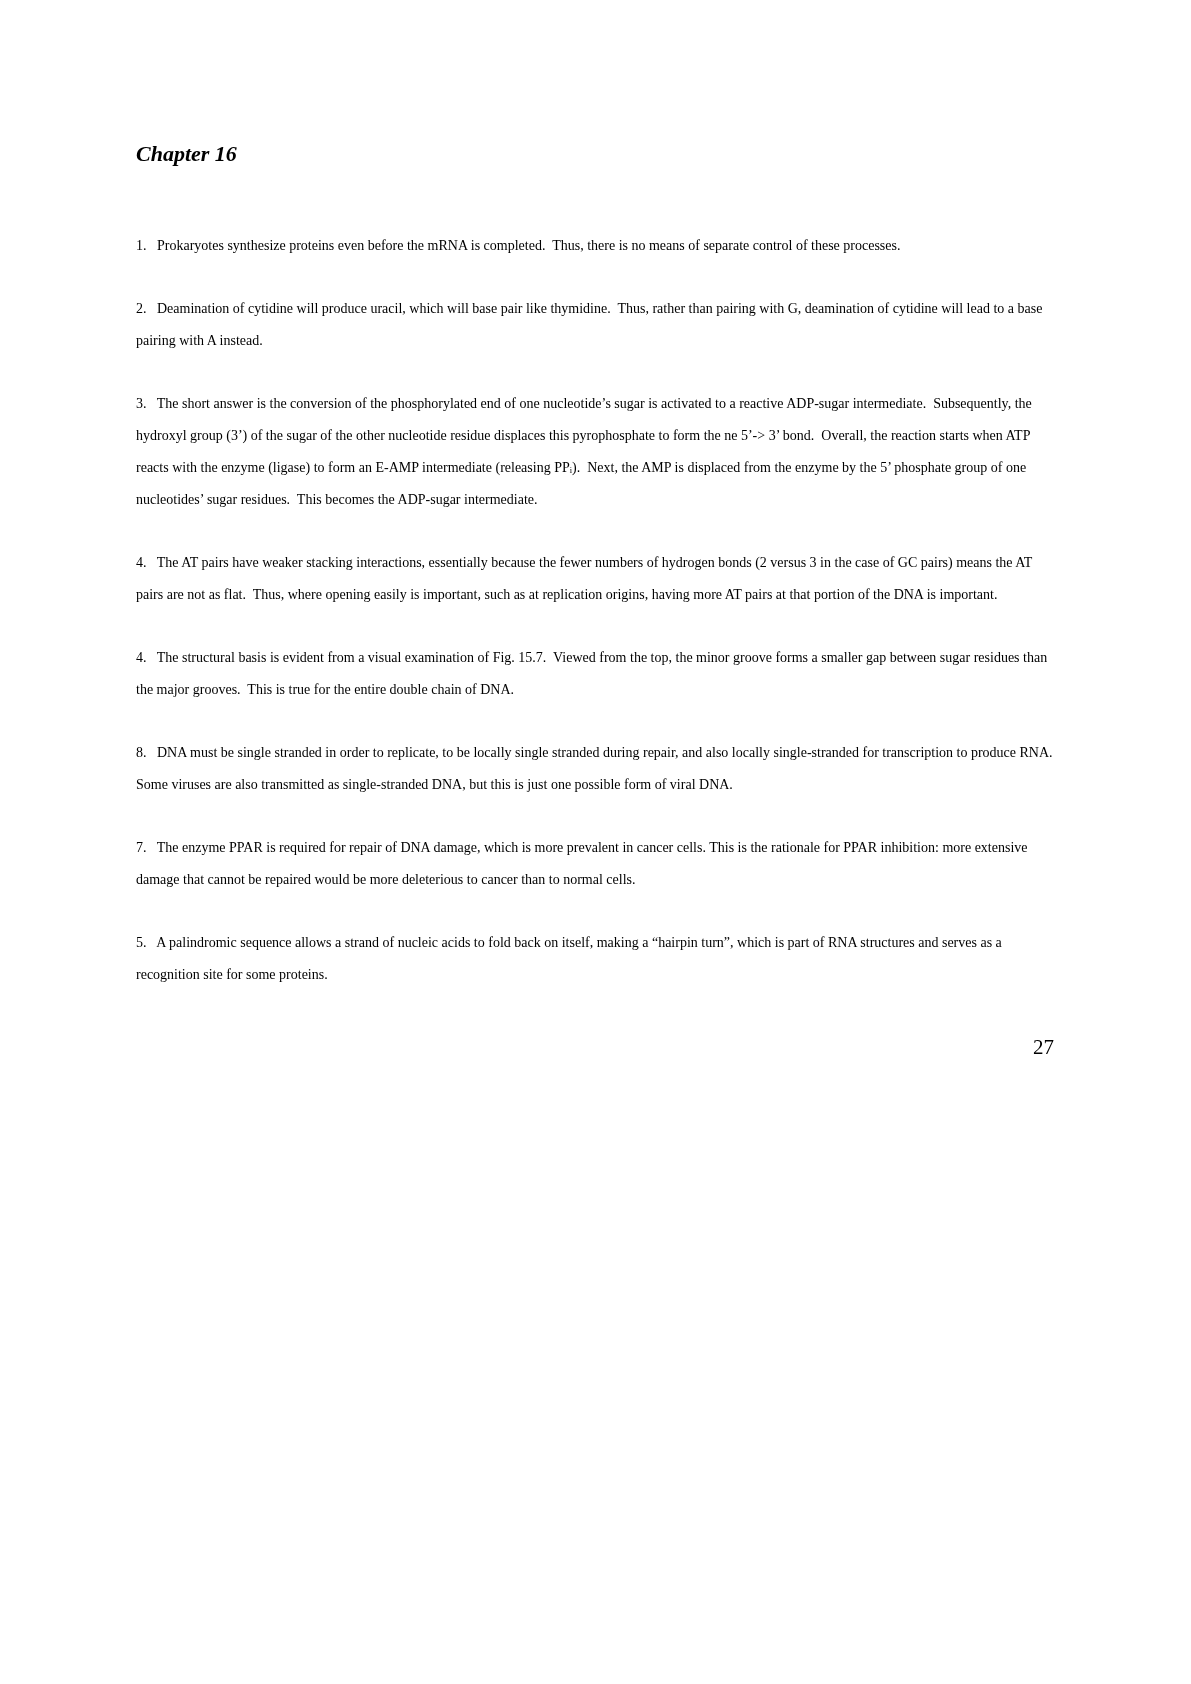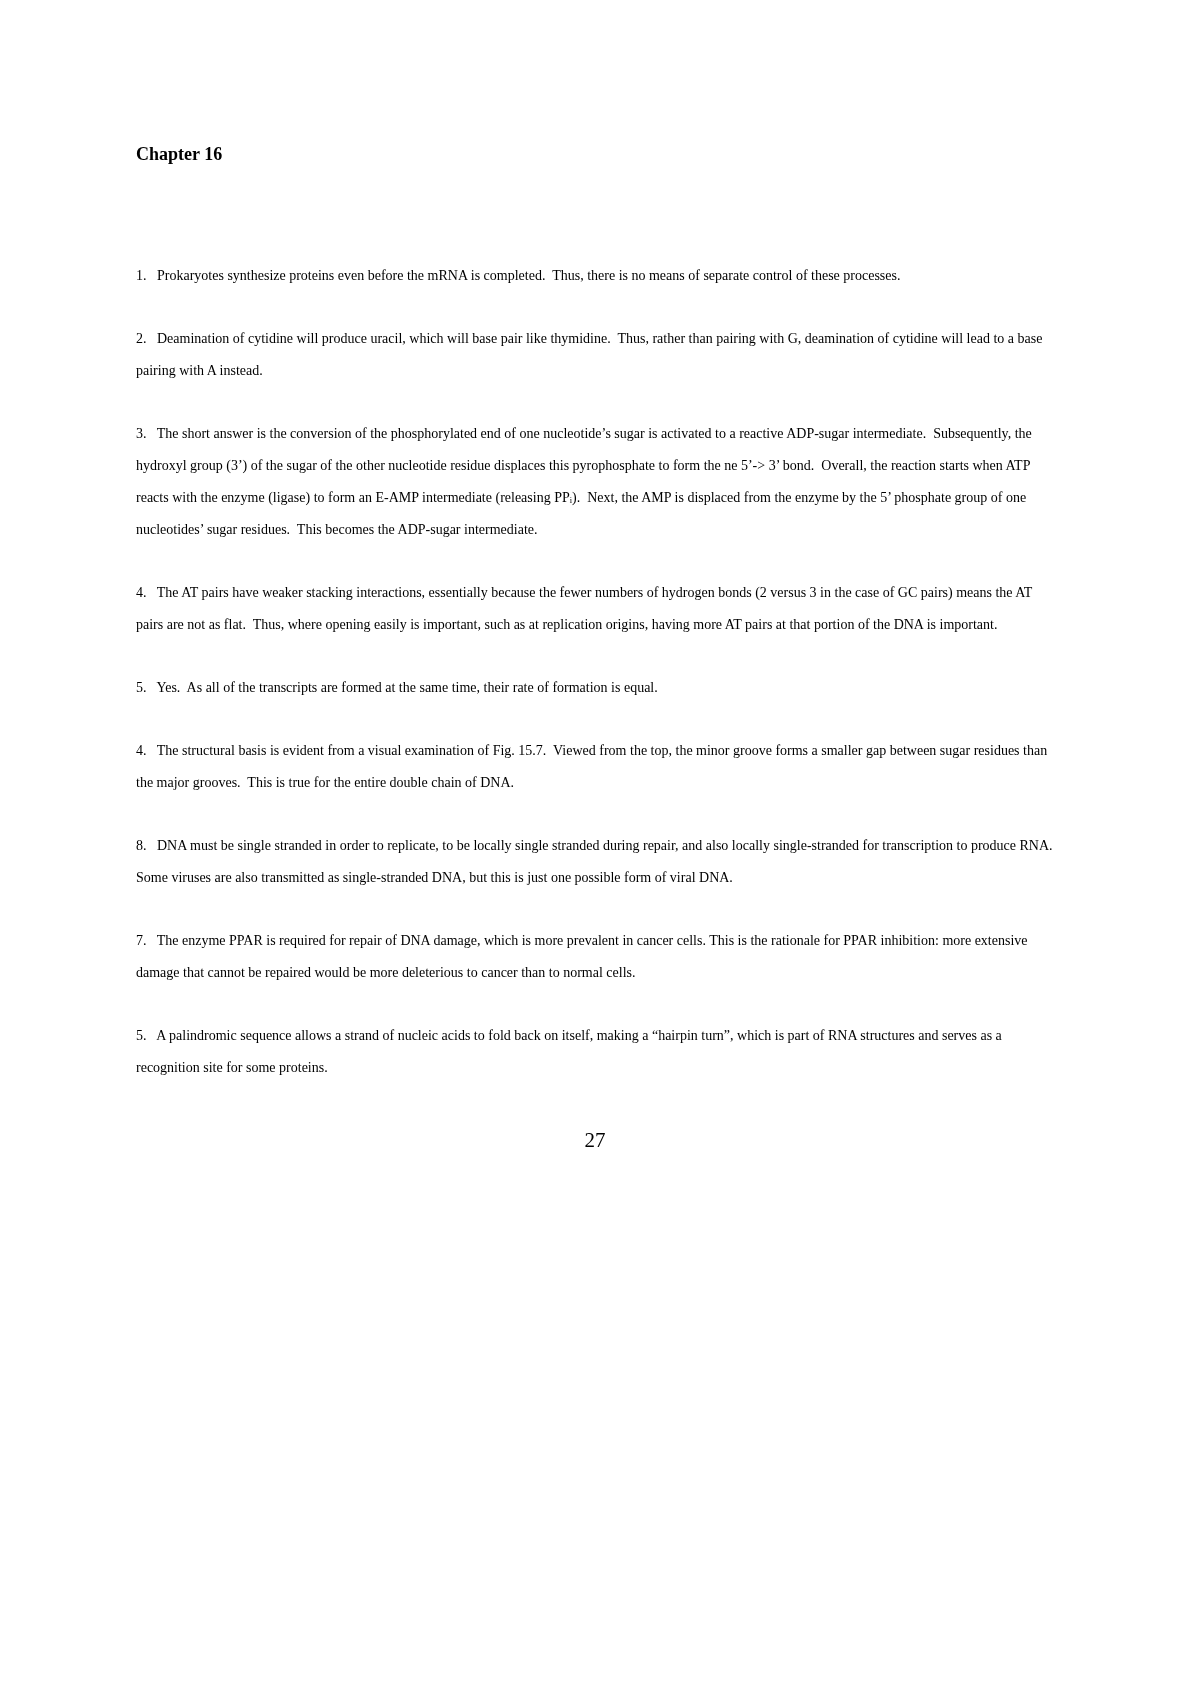--- a/index.html
+++ b/index.html
@@ -13,49 +13,49 @@
     height: 1684px;
     margin: 0 auto;
     background: #ffffff;
     color: #000000;
     font-family: "Liberation Serif", "DejaVu Serif", serif;
     box-sizing: border-box;
     padding: 140px 137px 0 136px;
     overflow: hidden;
   }
   .doc-title {
-    font-size: 18px;
+    font-size: 22px;
     font-weight: bold;
     line-height: 28px;
-    margin: 0 0 92px 0;
+    margin: 0 0 62px 0;
     white-space: pre-wrap;
+    font-style: italic;
   }
   .doc-paragraph {
     font-size: 14px;
     line-height: 32px;
     margin: 0 0 31px 0;
     white-space: pre-wrap;
   }
   .page-number {
     font-size: 21px;
     line-height: 32px;
-    text-align: center;
+    text-align: right;
     margin-top: 40px;
   }
 </style>
 </head>
 <body>
 
 <div class="doc-page">
   <h1 class="doc-title">Chapter 16</h1>
 
   <p class="doc-paragraph">1.   Prokaryotes synthesize proteins even before the mRNA is completed.  Thus, there is no means of separate control of these processes.</p>
   <p class="doc-paragraph">2.   Deamination of cytidine will produce uracil, which will base pair like thymidine.  Thus, rather than pairing with G, deamination of cytidine will lead to a base pairing with A instead.</p>
   <p class="doc-paragraph">3.   The short answer is the conversion of the phosphorylated end of one nucleotide’s sugar is activated to a reactive ADP-sugar intermediate.  Subsequently, the hydroxyl group (3’) of the sugar of the other nucleotide residue displaces this pyrophosphate to form the ne 5’-&gt; 3’ bond.  Overall, the reaction starts when ATP reacts with the enzyme (ligase) to form an E-AMP intermediate (releasing PPᵢ).  Next, the AMP is displaced from the enzyme by the 5’ phosphate group of one nucleotides’ sugar residues.  This becomes the ADP-sugar intermediate.</p>
   <p class="doc-paragraph">4.   The AT pairs have weaker stacking interactions, essentially because the fewer numbers of hydrogen bonds (2 versus 3 in the case of GC pairs) means the AT pairs are not as flat.  Thus, where opening easily is important, such as at replication origins, having more AT pairs at that portion of the DNA is important.</p>
-  <p class="doc-paragraph">5.   Yes.  As all of the transcripts are formed at the same time, their rate of formation is equal.</p>
   <p class="doc-paragraph">4.   The structural basis is evident from a visual examination of Fig. 15.7.  Viewed from the top, the minor groove forms a smaller gap between sugar residues than the major grooves.  This is true for the entire double chain of DNA.</p>
   <p class="doc-paragraph">8.   DNA must be single stranded in order to replicate, to be locally single stranded during repair, and also locally single-stranded for transcription to produce RNA.  Some viruses are also transmitted as single-stranded DNA, but this is just one possible form of viral DNA.</p>
   <p class="doc-paragraph">7.   The enzyme PPAR is required for repair of DNA damage, which is more prevalent in cancer cells. This is the rationale for PPAR inhibition: more extensive damage that cannot be repaired would be more deleterious to cancer than to normal cells.</p>
   <p class="doc-paragraph">5.   A palindromic sequence allows a strand of nucleic acids to fold back on itself, making a “hairpin turn”, which is part of RNA structures and serves as a recognition site for some proteins.</p>
 
   <div class="page-number">27</div>
 </div>
 
 </body></html>

